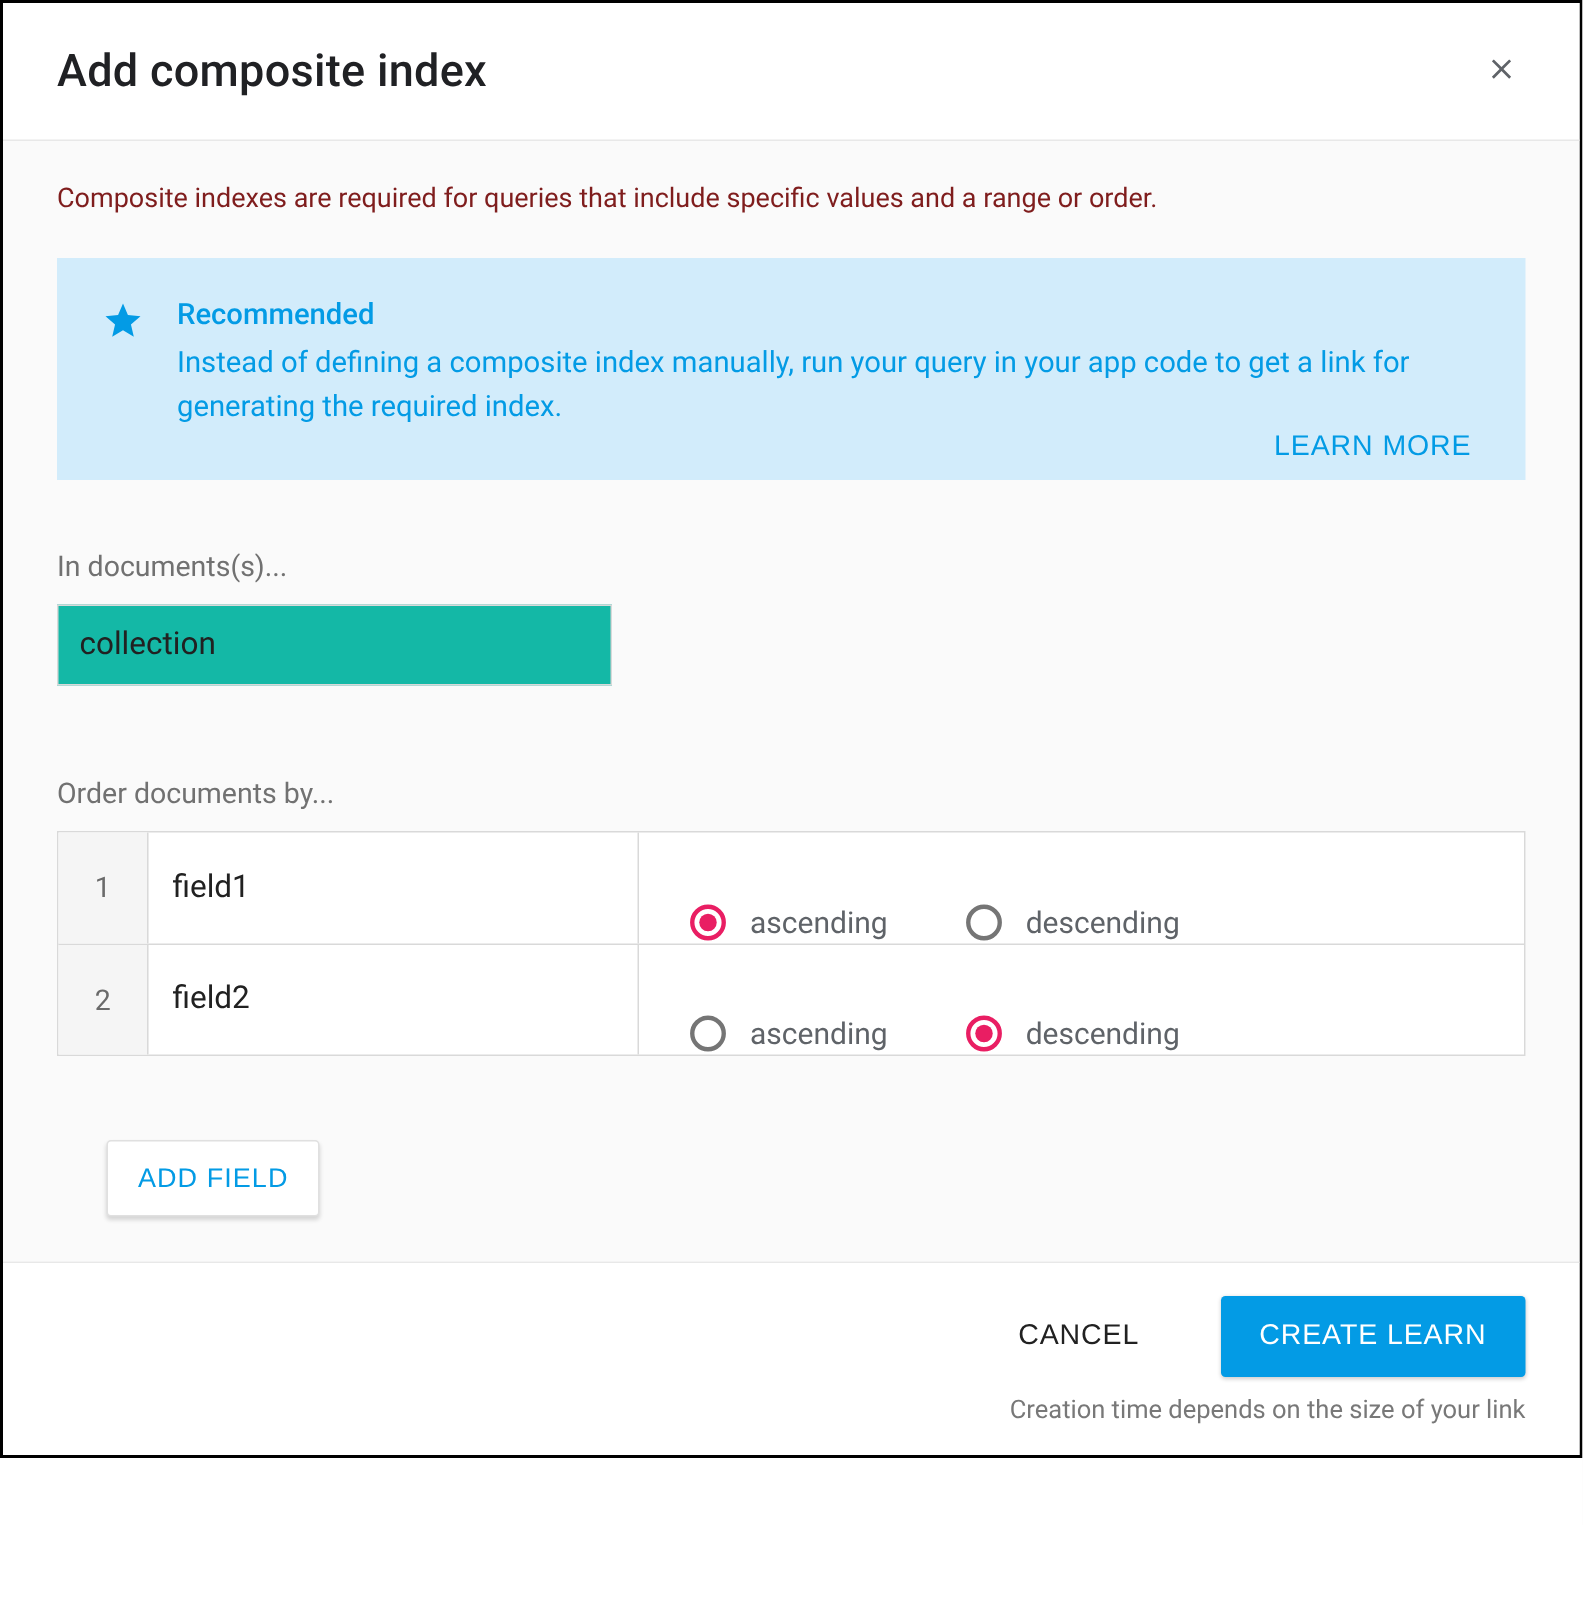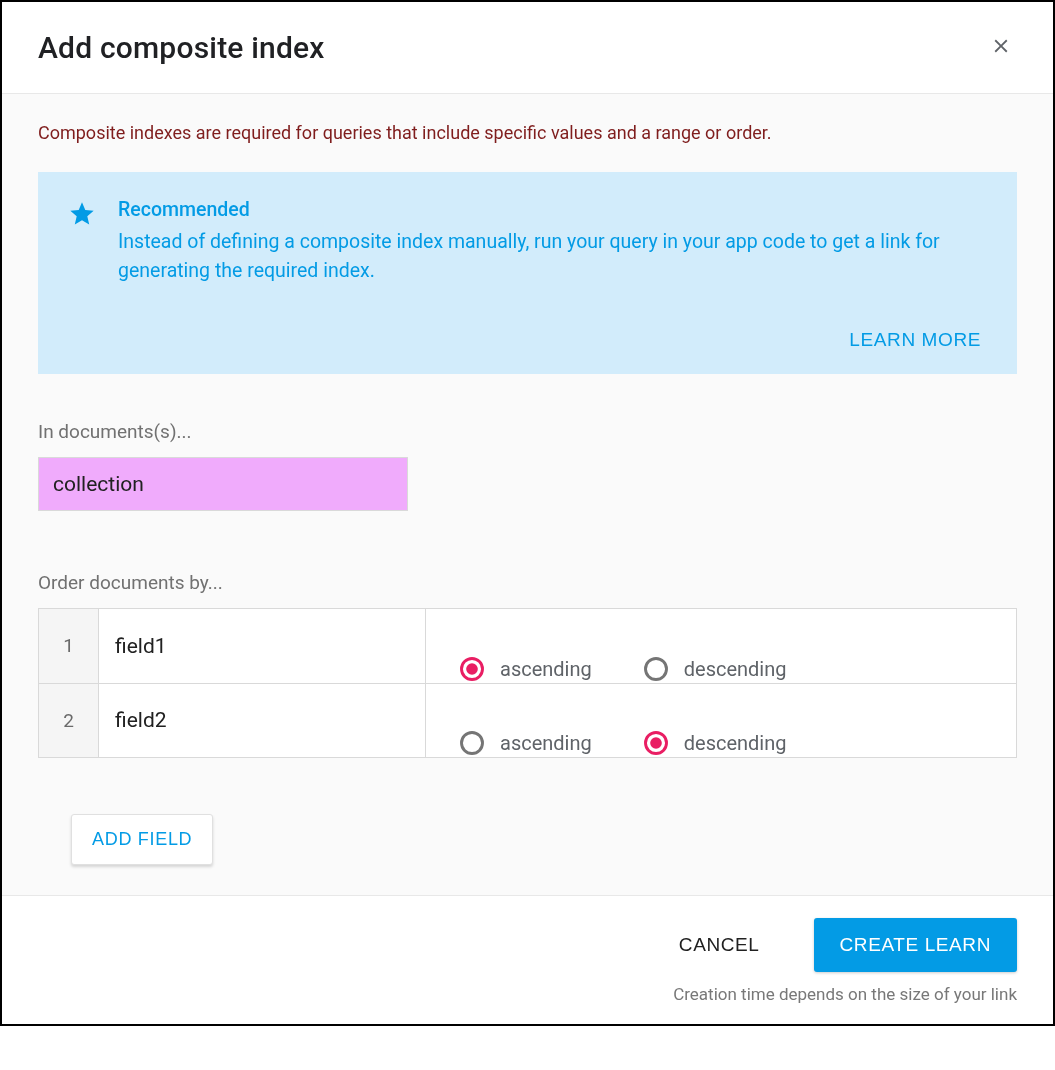--- a/index.html
+++ b/index.html
@@ -45,21 +45,21 @@
     flex: 1;
   }
   .description {
     font-size: 18px;
     color: #7f1d1d;
     margin-bottom: 26px;
     line-height: 1.45;
   }
   .info-box {
     background: #d2ecfb;
-    padding: 26px 30px 22px 30px;
+    padding: 26px 30px 10px 30px;
     margin-bottom: 46px;
   }
   .info-row {
     display: flex;
     gap: 22px;
   }
   .star-icon {
     color: #039be5;
     flex-shrink: 0;
     margin-top: 2px;
@@ -71,21 +71,20 @@
     font-weight: 500;
     color: #039be5;
     margin-bottom: 6px;
   }
   .info-body {
     font-size: 19.5px;
     color: #039be5;
     line-height: 1.5;
   }
   .info-actions {
-    margin-top: 42px;
     display: flex;
     justify-content: flex-end;
   }
   .learn-more-btn {
     background: none; border: none;
     color: #039be5;
     font-size: 19px;
     font-weight: 500;
     letter-spacing: 0.6px;
     cursor: pointer;
@@ -93,21 +92,21 @@
 
   .section-label {
     font-size: 19px;
     color: #717171;
     margin-bottom: 14px;
   }
   .collection-input {
     width: 370px;
     height: 54px;
     border: 1px solid #d9d9d9;
-    background: #f0abfc;
+    background: #14b8a6;
     font-size: 21px;
     color: #212121;
     padding: 0 14px;
     outline: none;
     font-family: inherit;
   }
   .collection-section { margin-bottom: 60px; }
 
   .fields-table {
     border: 1px solid #d9d9d9;

